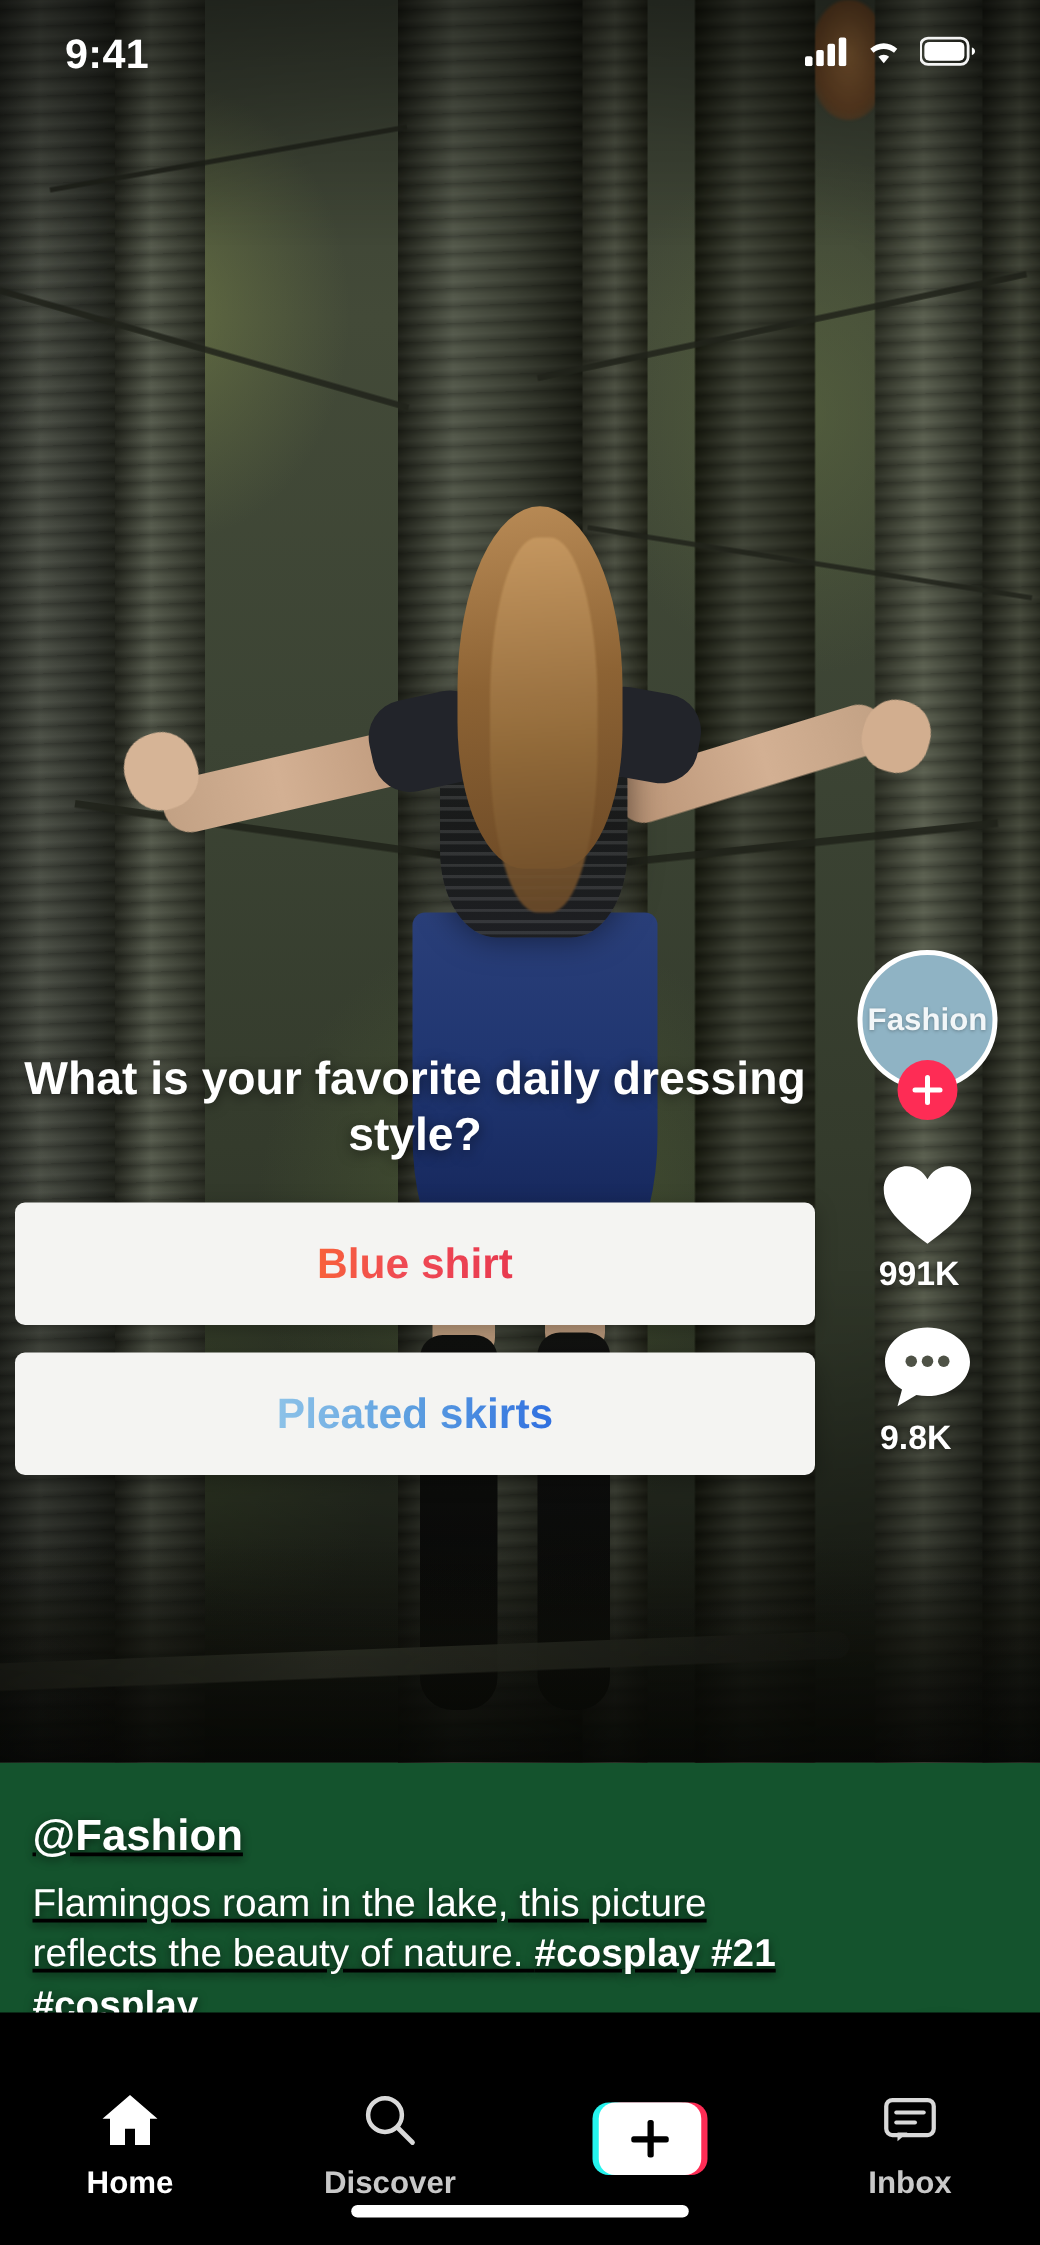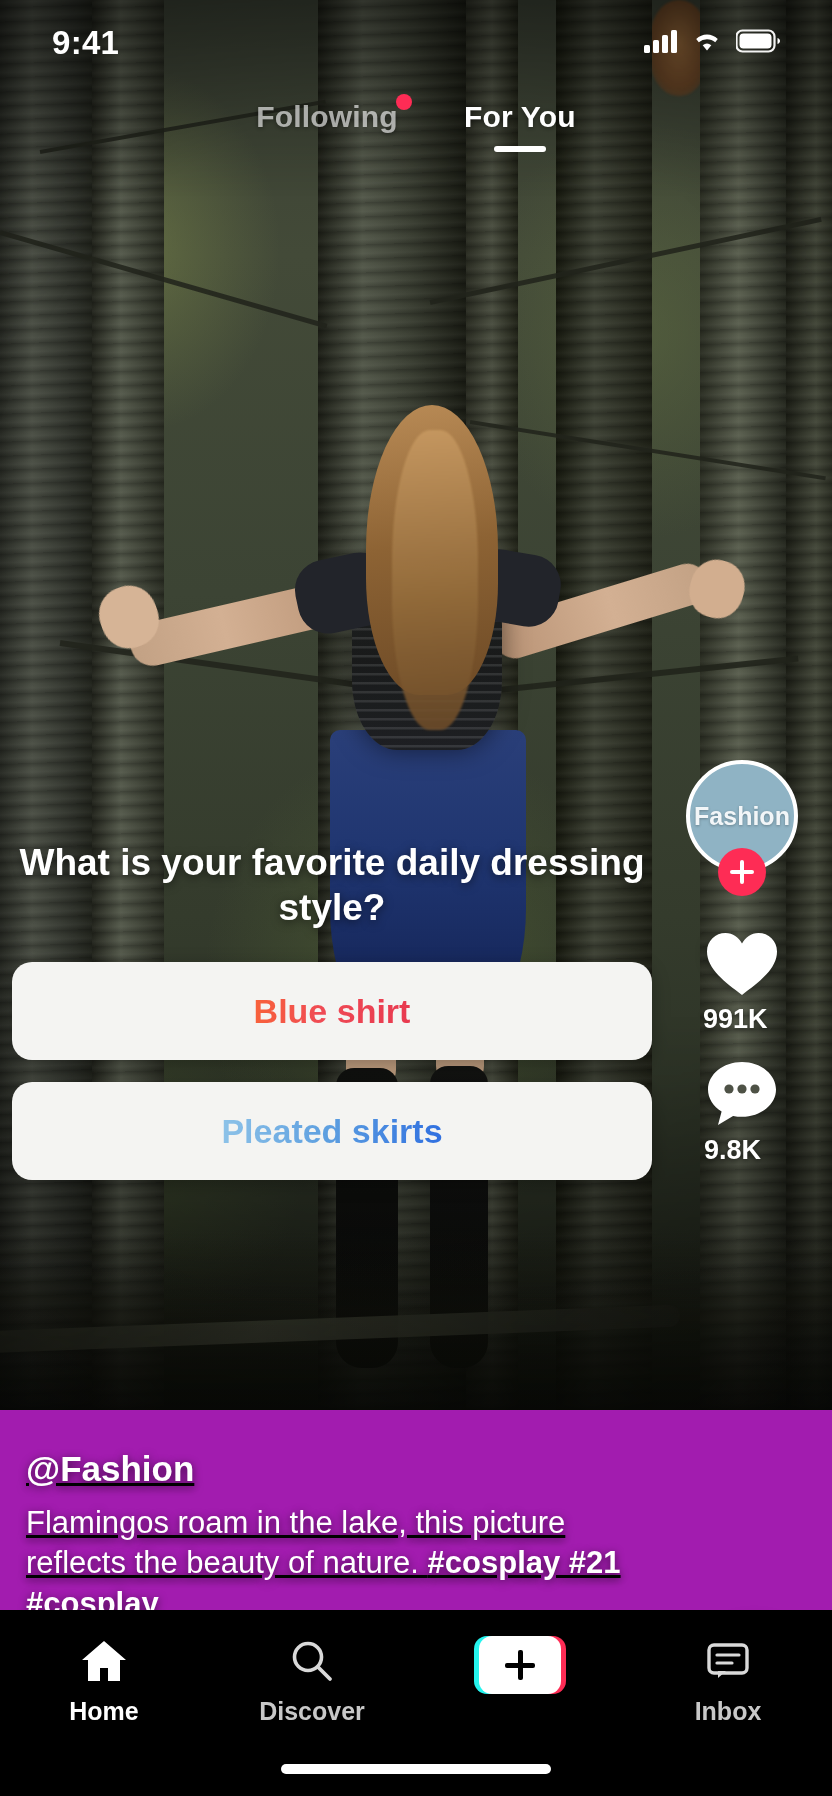--- a/index.html
+++ b/index.html
@@ -1,19 +1,19 @@
 <!DOCTYPE html>
 <html><head>
 <meta charset="utf-8">
 <style>
   * { margin:0; padding:0; box-sizing:border-box; }
   html,body { width:832px; height:1796px; background:#000; overflow:hidden; }
   body { font-family:"Liberation Sans", sans-serif; -webkit-font-smoothing:antialiased; }
 
-  .phone { position:relative; width:832px; height:1796px; background:#a21caf; overflow:hidden; }
+  .phone { position:relative; width:832px; height:1796px; background:#14532d; overflow:hidden; }
 
   
   .video {
     position:absolute; left:0; top:0; width:832px; height:1410px; overflow:hidden;
     background:#2c3026;
   }
   .video .base {
     position:absolute; inset:0;
     background:
       radial-gradient(ellipse 200px 260px at 140px 250px, rgba(120,132,74,.55), transparent 70%),
@@ -84,21 +84,21 @@
   .tab.active { color:#fff; }
   .tab.active::after { content:""; position:absolute; left:50%; transform:translateX(-50%); bottom:-8px;
     width:52px; height:6px; border-radius:3px; background:#fff; }
   .dot { position:absolute; right:-14px; top:-6px; width:16px; height:16px; border-radius:50%; background:#fe2c55; }
 
   
   .poll { position:absolute; left:0; top:840px; width:664px; z-index:30; padding:0 12px; }
   .poll-q { color:#fff; font-size:37px; font-weight:700; line-height:1.22; text-align:center;
     text-shadow:0 2px 10px rgba(0,0,0,.55); }
   .poll-opts { margin-top:32px; display:flex; flex-direction:column; gap:22px; }
-  .poll-opt { height:98px; border-radius:20px; background:#f4f4f2; display:flex; align-items:center; justify-content:center;
+  .poll-opt { height:98px; border-radius:8px; background:#f4f4f2; display:flex; align-items:center; justify-content:center;
     box-shadow:0 4px 18px rgba(0,0,0,.28); }
   .poll-opt span { font-size:34px; font-weight:600; -webkit-background-clip:text; background-clip:text; color:transparent; }
   .opt-0 span { background-image:linear-gradient(95deg,#f8623a 0%, #ef4a55 45%, #e8394f 100%); }
   .opt-1 span { background-image:linear-gradient(95deg,#8ec3e8 0%, #5d9fe0 48%, #2f6fe0 100%); }
 
   
   .rail { position:absolute; right:24px; top:760px; width:132px; z-index:35;
     display:flex; flex-direction:column; align-items:center; }
   .avatar-wrap { position:relative; width:112px; height:112px; margin-bottom:54px; }
   .avatar { width:112px; height:112px; border-radius:50%; border:4px solid #fff; background:#8fb3c4;
@@ -128,21 +128,21 @@
   .desc { color:#fff; font-size:31px; line-height:1.3; text-shadow:0 2px 8px rgba(0,0,0,.6); }
   .desc b { font-weight:700; }
   .sponsored { display:inline-block; margin-top:16px; padding:7px 16px; border-radius:7px;
     background:rgba(190,190,190,.62); color:#fff; font-size:25px; font-weight:600; }
   .music { display:flex; align-items:center; gap:16px; margin-top:20px; }
   .music .label { color:#fff; font-size:31px; text-shadow:0 2px 8px rgba(0,0,0,.6); }
   .music .mico { color:#fff; font-size:32px; }
 
   
   .nav { position:absolute; left:0; bottom:0; width:832px; height:186px; background:#000; z-index:50;
-    display:flex; align-items:flex-start; padding-top:26px; }
+    display:flex; align-items:center; padding-top:26px; }
   .nav-item { flex:1; display:flex; flex-direction:column; align-items:center; gap:11px; }
   .nav-item .nico { height:50px; display:flex; align-items:center; justify-content:center; }
   .nav-item .nlabel { color:#fff; font-size:25px; font-weight:600; }
   .nav-item.dim .nlabel { color:#c8c8c8; }
   .create { position:relative; width:92px; height:58px; display:flex; align-items:center; justify-content:center; }
   .create .lyr { position:absolute; width:82px; height:58px; border-radius:13px; }
   .create .cy { left:0;  background:#25f4ee; }
   .create .rd { left:10px; background:#fe2c55; }
   .create .wt { left:5px; background:#fff; display:flex; align-items:center; justify-content:center; }
   .create .plus { position:relative; width:30px; height:30px; }
@@ -233,29 +233,20 @@
       <span>
         <svg width="44" height="24" viewBox="0 0 44 24">
           <rect x="0.5" y="1.5" width="38" height="21" rx="6" fill="none" stroke="#fff" stroke-width="2.2" opacity=".95"></rect>
           <rect x="3.5" y="4.5" width="32" height="15" rx="4" fill="#fff"></rect>
           <path d="M41.5 9v6c1.6-.5 2.5-1.6 2.5-3s-.9-2.5-2.5-3z" fill="#fff"></path>
         </svg>
       </span>
     </div>
   </div>
 
-  <div class="tabs">
-    <div class="tab">
-      <span>Following</span>
-      <span class="dot"></span>
-    </div>
-    <div class="tab active">
-      <span>For You</span>
-    </div>
-  </div>
 
   <div class="poll">
     <div class="poll-q">What is your favorite daily dressing style?</div>
     <div class="poll-opts">
       <div class="poll-opt opt-0">
         <span>Blue shirt</span>
       </div>
       <div class="poll-opt opt-1">
         <span>Pleated skirts</span>
       </div>

